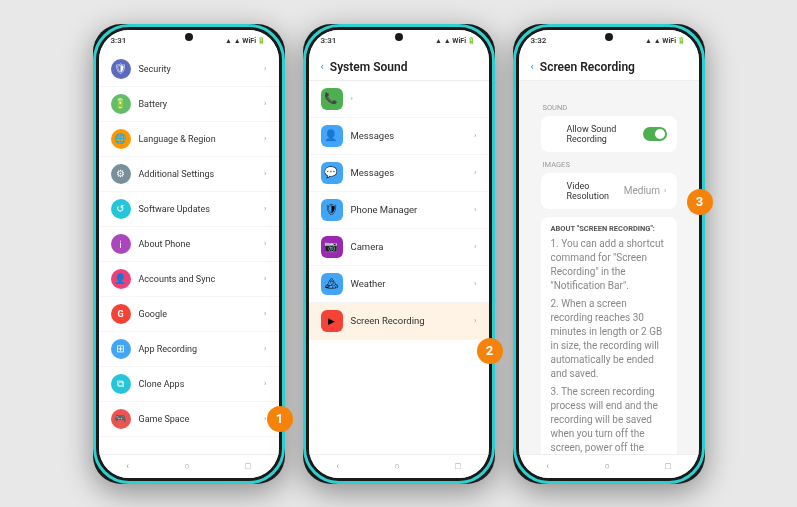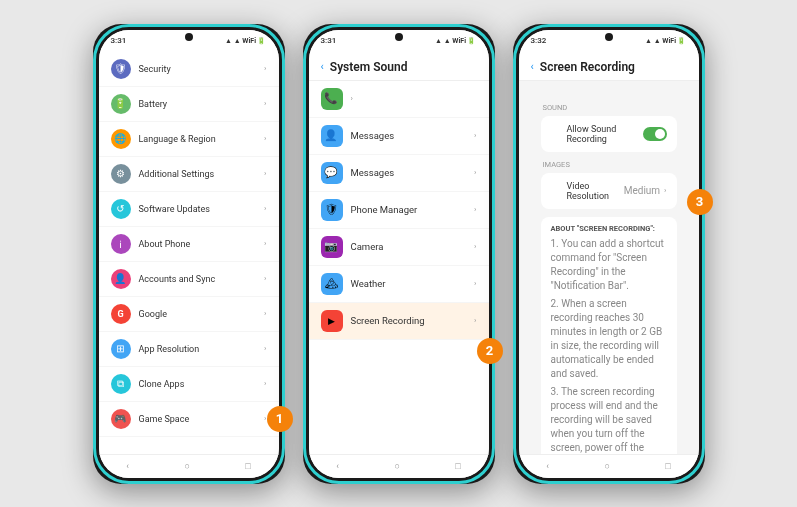--- a/index.html
+++ b/index.html
@@ -413,21 +413,21 @@
           <span class="settings-label">Accounts and Sync</span>
           <span class="settings-arrow">›</span>
         </div>
         <div class="settings-item">
           <div class="settings-icon icon-google" style="font-size:9px;font-weight:700;">G</div>
           <span class="settings-label">Google</span>
           <span class="settings-arrow">›</span>
         </div>
         <div class="settings-item">
           <div class="settings-icon icon-appmanage">⊞</div>
-          <span class="settings-label">App Resolution</span>
+          <span class="settings-label">App Recording</span>
           <span class="settings-arrow">›</span>
         </div>
         <div class="settings-item">
           <div class="settings-icon icon-cloneapps">⧉</div>
           <span class="settings-label">Clone Apps</span>
           <span class="settings-arrow">›</span>
         </div>
         <div class="settings-item">
           <div class="settings-icon icon-gamespace">🎮</div>
           <span class="settings-label">Game Space</span>

